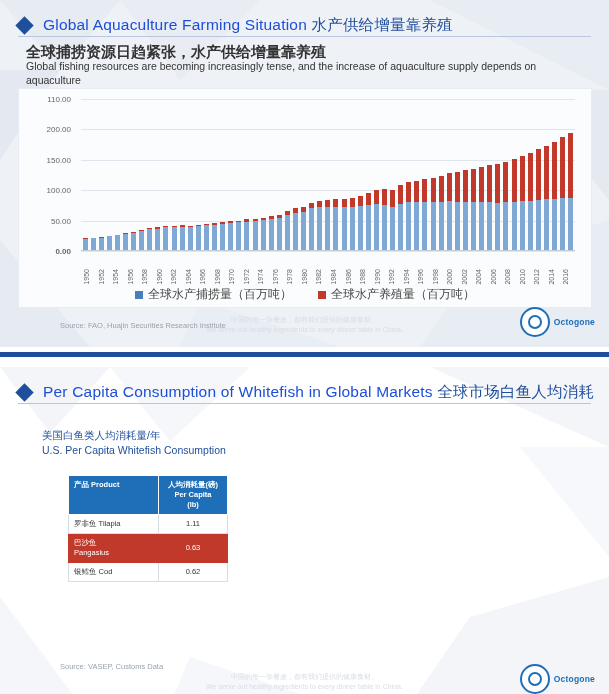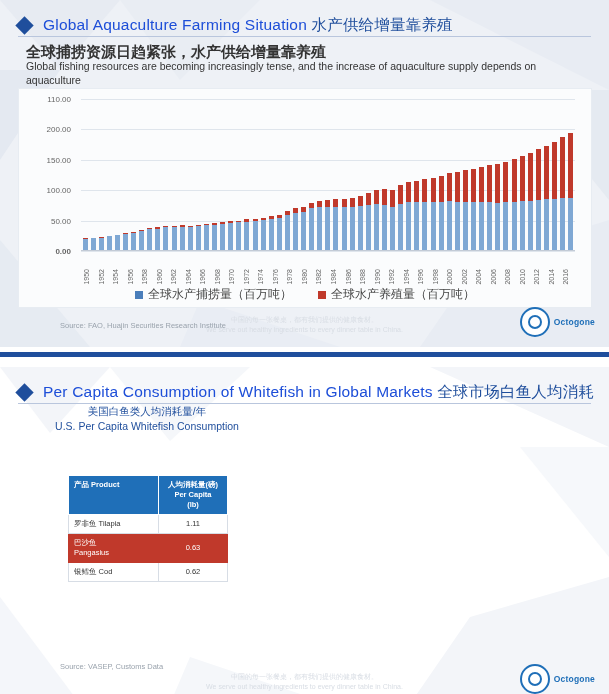--- a/index.html
+++ b/index.html
@@ -61,21 +61,21 @@
   .footer-cn{position:absolute;left:0;right:0;bottom:12px;text-align:center;font-size:7px;color:#d8dde4;line-height:10px;}
   .logo{position:absolute;right:14px;bottom:10px;display:flex;align-items:center;}
   .logo .ring{
     width:26px;height:26px;border-radius:50%;border:2px solid #1f6fb8;
     display:flex;align-items:center;justify-content:center;margin-right:4px;background:#fff;
   }
   .logo .ring i{display:block;width:10px;height:10px;border:2px solid #1f6fb8;border-radius:50%;}
   .logo .lt{font-size:8.5px;color:#1f6fb8;font-weight:bold;letter-spacing:.2px;}
 
   
-  .tbl-title{position:absolute;left:42px;top:36px;width:210px;text-align:center;}
+  .tbl-title{position:absolute;left:42px;top:60px;width:210px;text-align:left;}
   .tbl-title .cn{font-size:10.5px;color:#1f4e9c;line-height:16px;}
   .tbl-title .en{font-size:10.5px;color:#1f4e9c;line-height:15px;}
 
   table.t{position:absolute;left:68px;top:108px;width:160px;border-collapse:collapse;}
   table.t th{
     background:#1f6fb8;color:#fff;font-size:7.5px;font-weight:bold;
     padding:4px 5px;border:1px solid #ffffff;line-height:10px;vertical-align:top;text-align:left;
   }
   table.t th.c2{text-align:center;}
   table.t td{

